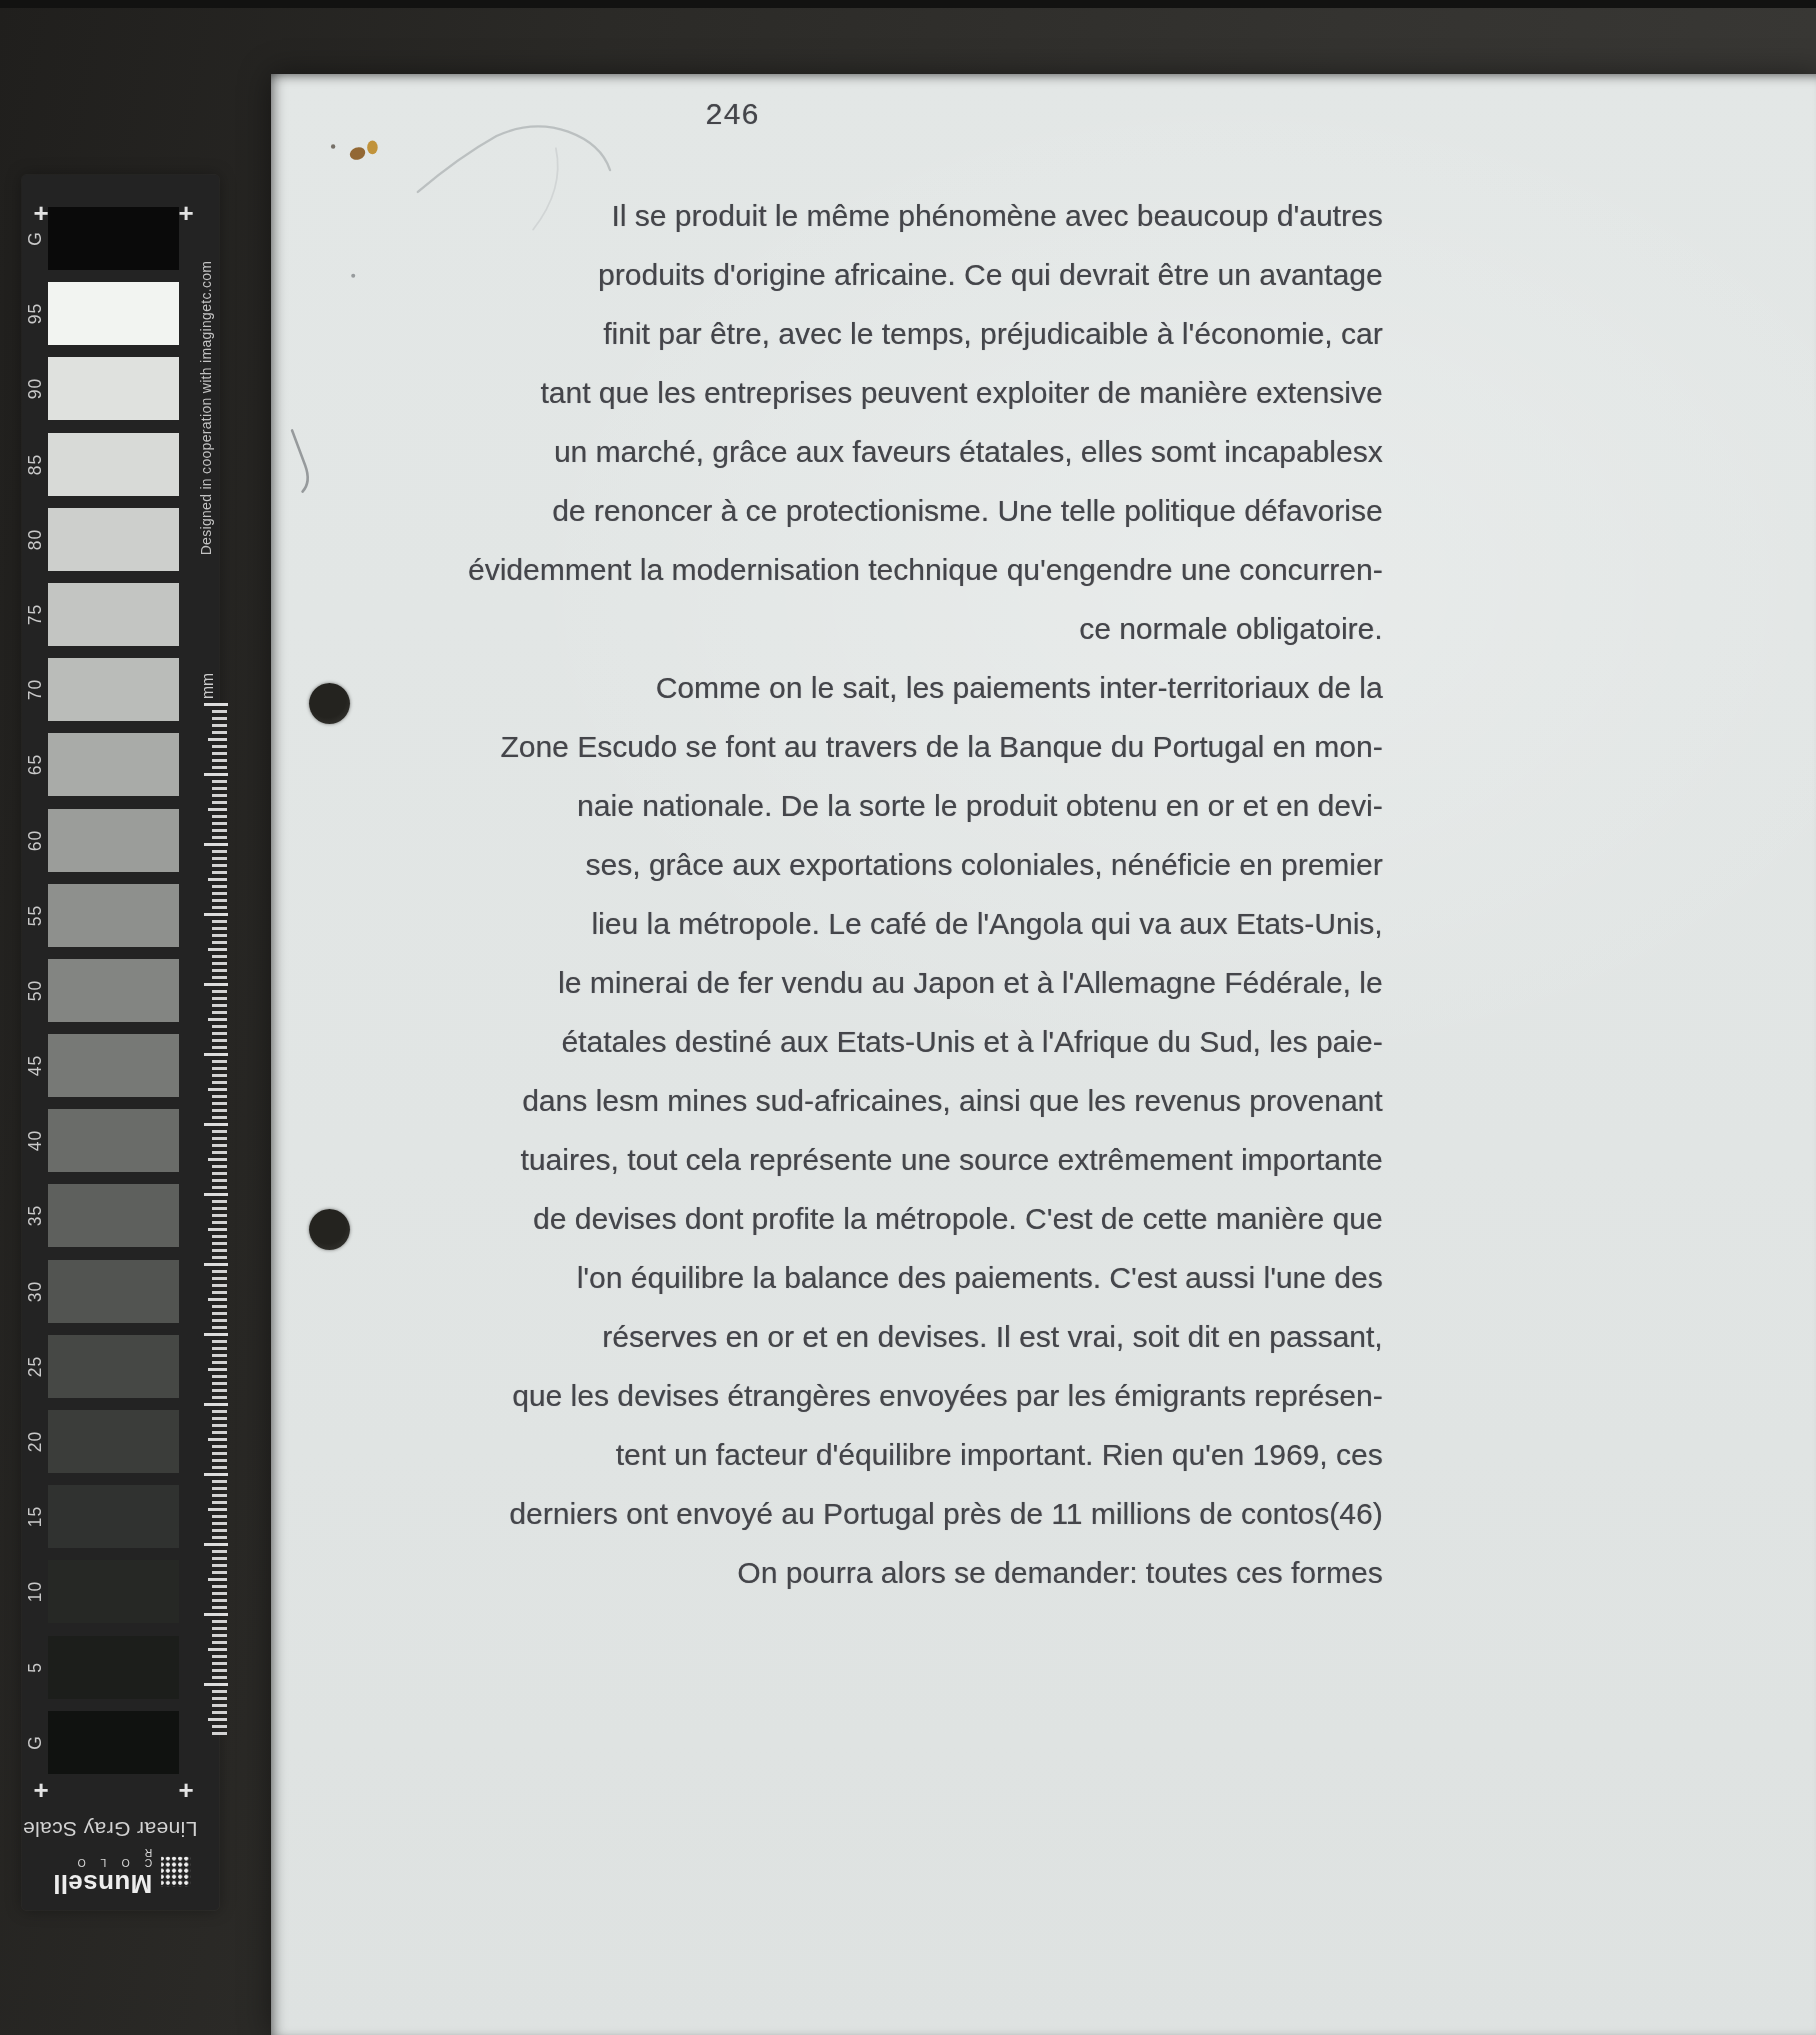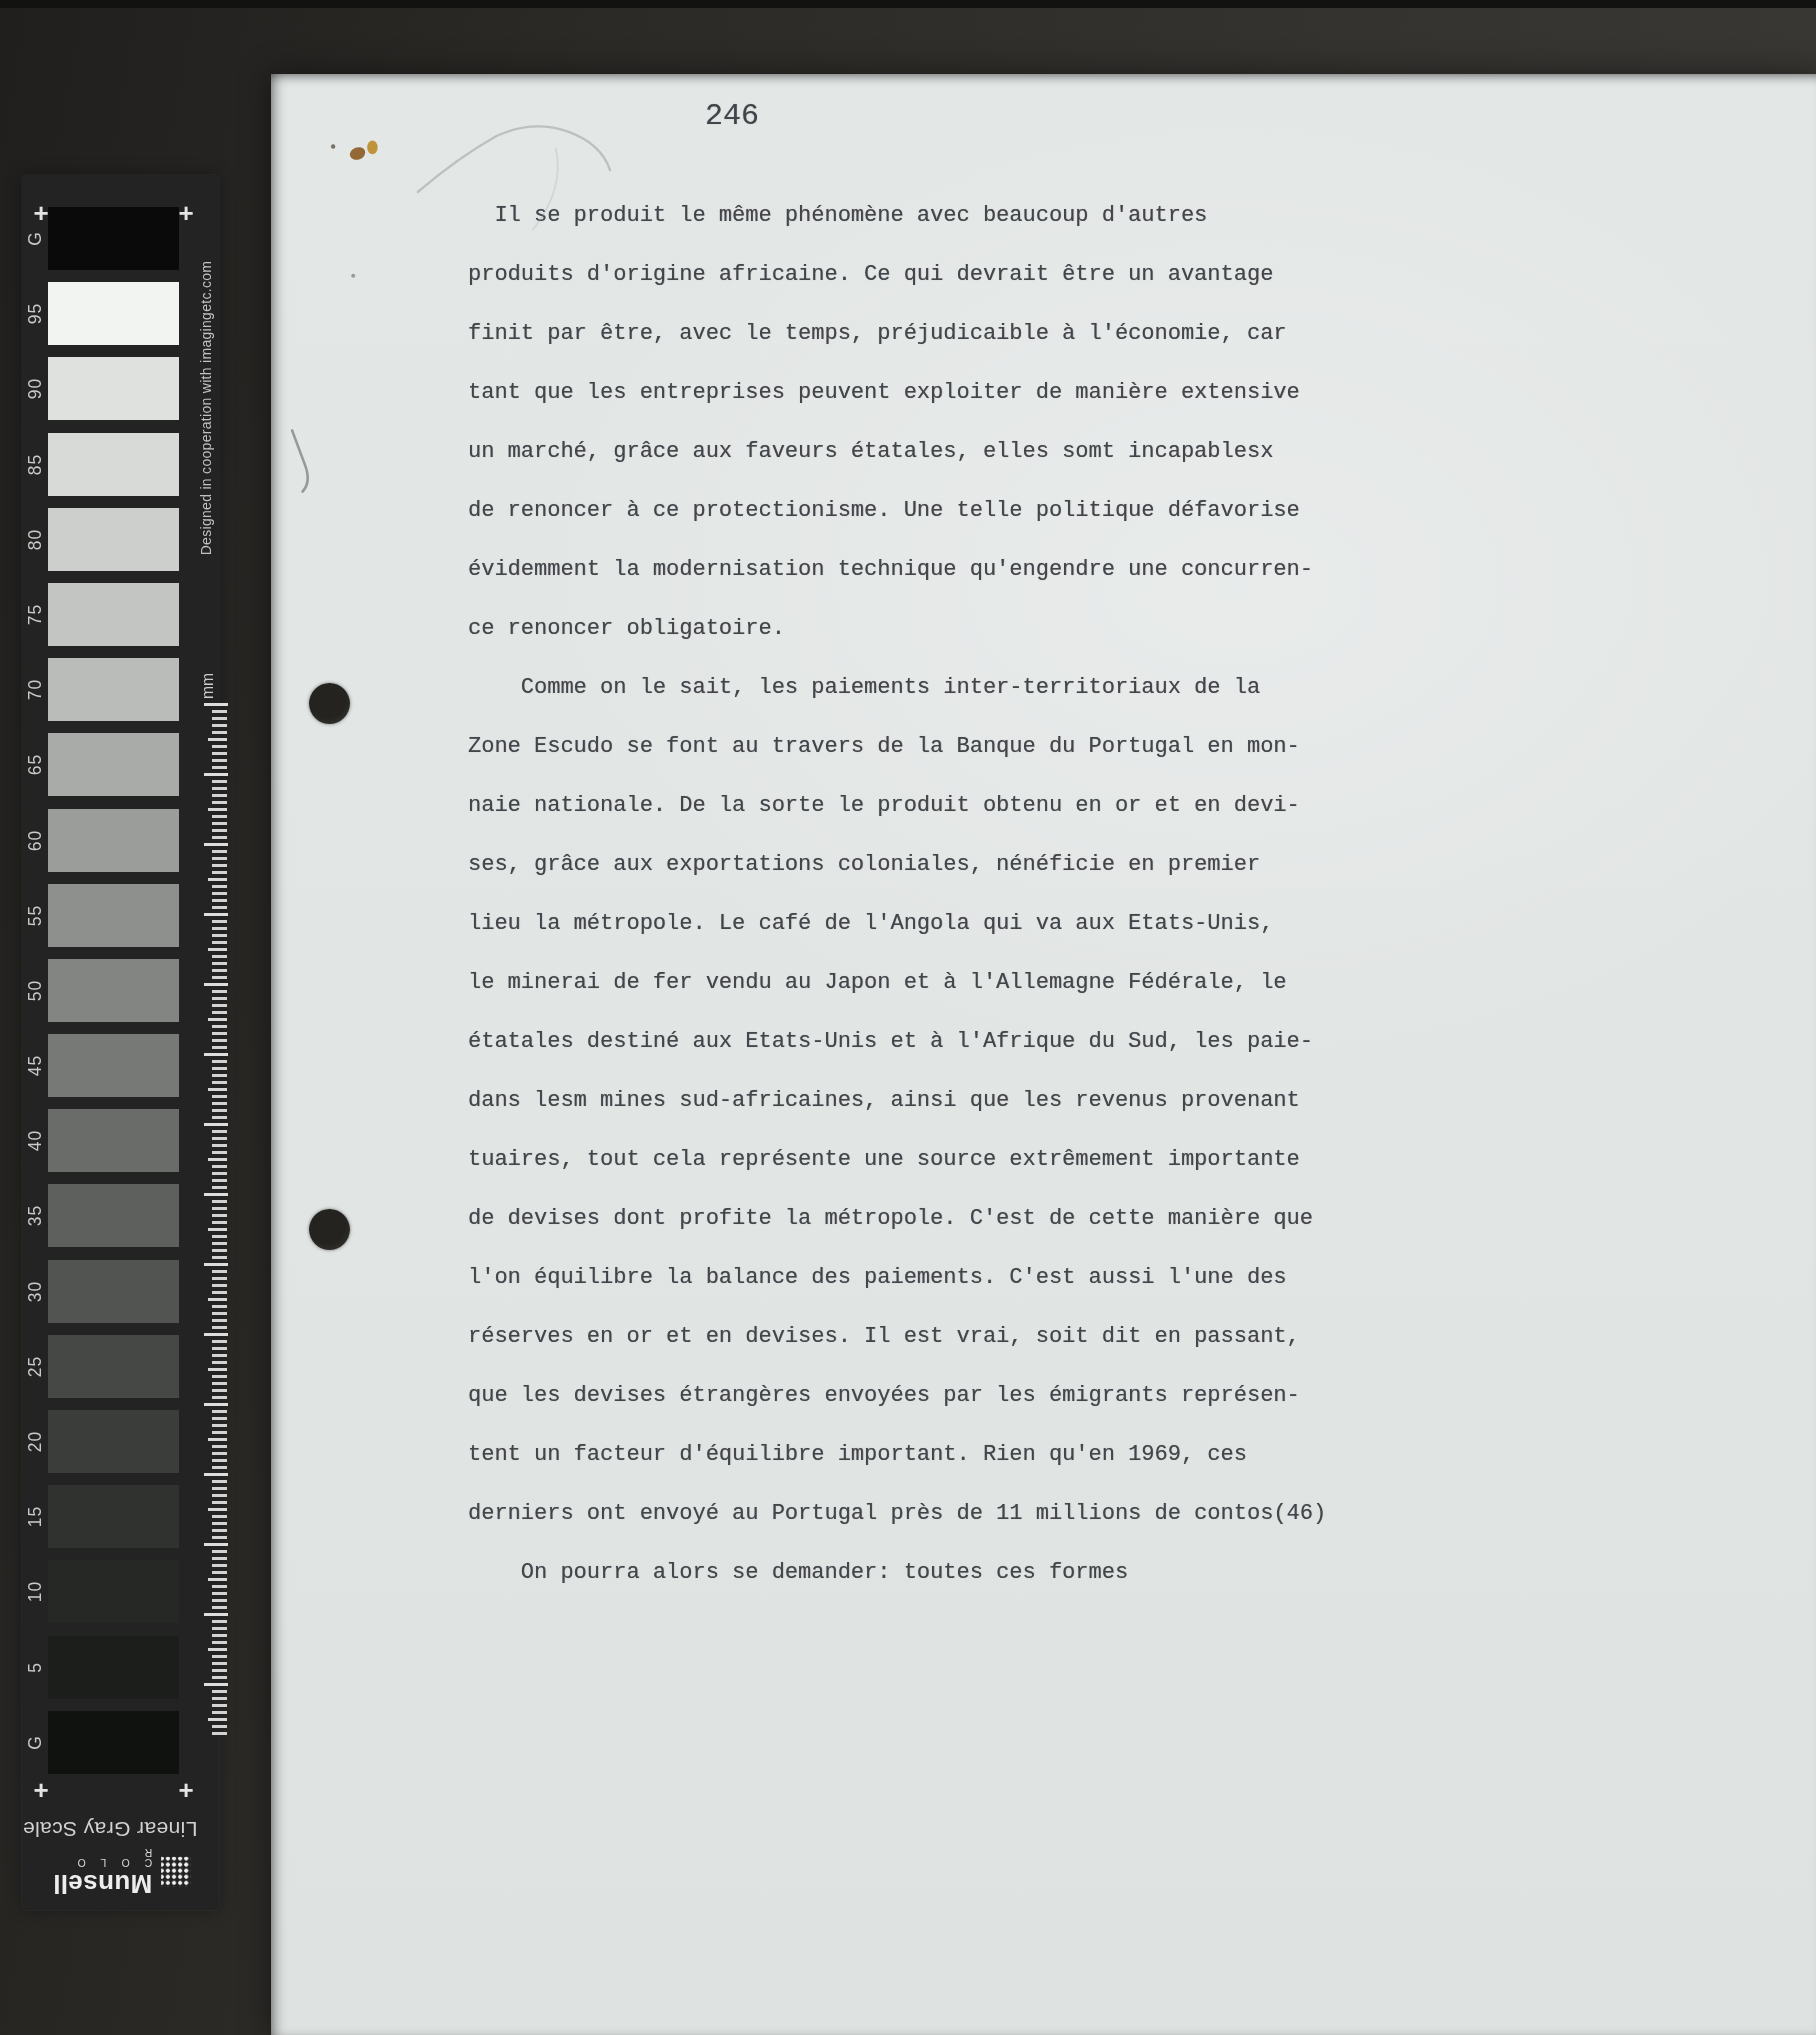--- a/index.html
+++ b/index.html
@@ -22,23 +22,24 @@
       inset -6.1px 0 12.2px -7.9px rgba(8,8,8,.35),
       0 0 30px rgba(0,0,0,.45);
   }
   .page-number{
     position:absolute;left:434px;top:24.5px;
     font-family:"Liberation Mono",monospace;font-size:30px;color:#44454a;
     text-shadow:0 0 0.9px rgba(60,60,66,.55);
   }
   .typeblock{position:absolute;left:197px;top:112px;}
   .tline{
-    font-family:Liberation Mono, monospace;font-size:22px;line-height:59px;height:59px;
+    font-family:Liberation Sans, sans-serif;font-size:30px;line-height:59px;height:59px;
     color:#44454a;white-space:pre;letter-spacing:0px;
     text-shadow:0.3px 0.3px 0.7px rgba(64,64,70,.55);
+    text-align:right;
   }
   .hole{
     position:absolute;width:41px;height:41px;border-radius:50%;
     background:radial-gradient(circle at 45% 40%,#24231f 55%,#3a3935 95%);
     box-shadow:0 0 3.5px rgba(0,0,0,.5);
   }
   .hole.h1{left:38px;top:609px;}
   .hole.h2{left:38px;top:1135px;}
   .marks{position:absolute;left:0;top:0;pointer-events:none;}
 
@@ -242,21 +243,21 @@
         <div class="tline">finit par être, avec le temps, préjudicaible à l'économie, car</div>
 
         <div class="tline">tant que les entreprises peuvent exploiter de manière extensive</div>
 
         <div class="tline">un marché, grâce aux faveurs étatales, elles somt incapablesx</div>
 
         <div class="tline">de renoncer à ce protectionisme. Une telle politique défavorise</div>
 
         <div class="tline">évidemment la modernisation technique qu'engendre une concurren-</div>
 
-        <div class="tline">ce renoncer obligatoire.</div>
+        <div class="tline">ce normale obligatoire.</div>
 
         <div class="tline">    Comme on le sait, les paiements inter-territoriaux de la</div>
 
         <div class="tline">Zone Escudo se font au travers de la Banque du Portugal en mon-</div>
 
         <div class="tline">naie nationale. De la sorte le produit obtenu en or et en devi-</div>
 
         <div class="tline">ses, grâce aux exportations coloniales, nénéficie en premier</div>
 
         <div class="tline">lieu la métropole. Le café de l'Angola qui va aux Etats-Unis,</div>

